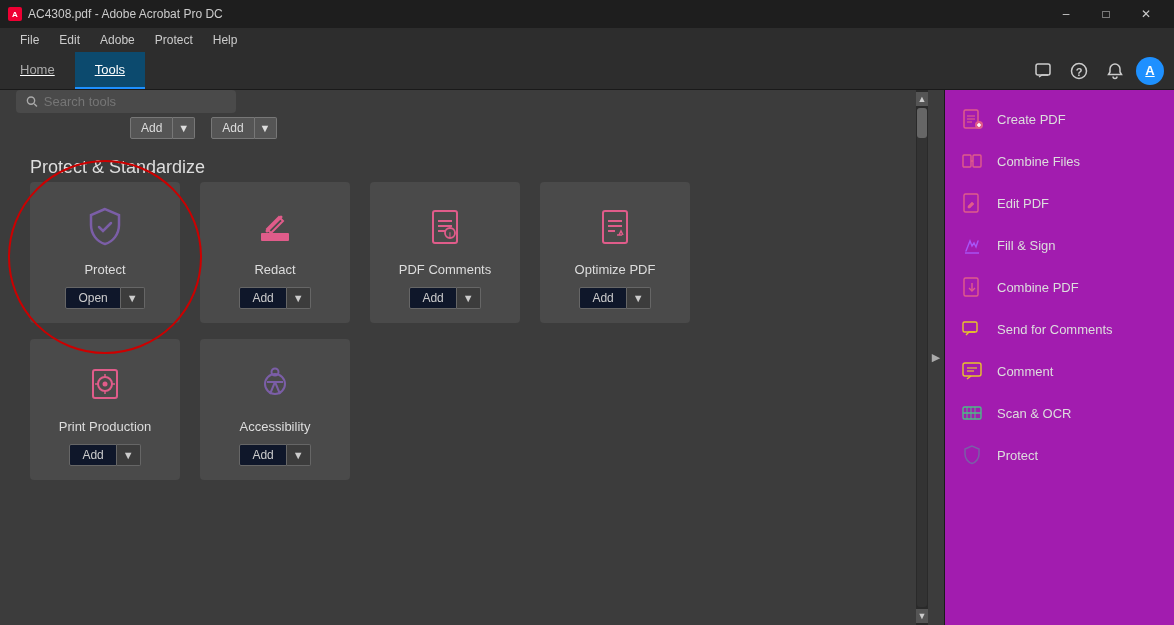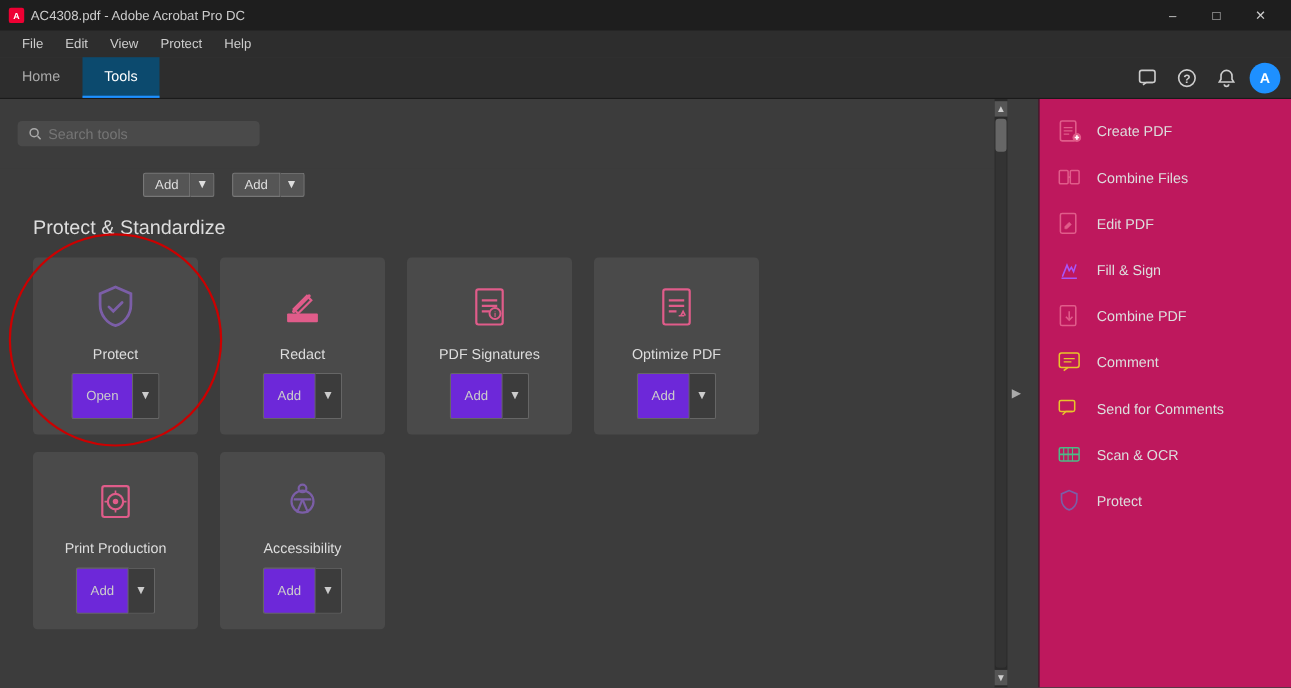--- a/index.html
+++ b/index.html
@@ -30,20 +30,21 @@
     }
     .menu-item { padding: 2px 8px; font-size: 12px; color: #ccc; cursor: pointer; border-radius: 2px; }
 
     
     .tab-bar {
       background: #2d2d2d;
       height: 38px;
       display: flex;
       align-items: stretch;
       border-bottom: 1px solid #1a1a1a;
+      text-decoration: underline;
     }
     .tab {
       padding: 0 20px;
       display: flex;
       align-items: center;
       font-size: 13px;
       color: #aaa;
       cursor: pointer;
       border-bottom: 2px solid transparent;
     }
@@ -59,21 +60,21 @@
     
     .content-area {
       flex: 1;
       background: #3c3c3c;
       overflow-y: auto;
       position: relative;
     }
 
     
     .search-bar {
-      padding: 20px 16px;
+      padding: 0 16px;
       background: #3c3c3c;
     }
     .search-input-wrap {
       display: flex;
       align-items: center;
       background: #4a4a4a;
       border-radius: 4px;
       padding: 4px 10px;
       gap: 6px;
       width: 220px;
@@ -88,38 +89,38 @@
     }
 
     
     .add-row { display: flex; gap: 16px; padding: 4px 130px 8px 130px; }
     .add-btn-group { display: flex; }
     .add-btn { background: #555; border: 1px solid #777; color: #ddd; font-size: 12px; padding: 3px 10px; cursor: pointer; border-radius: 2px 0 0 2px; }
     .add-btn-arrow { background: #555; border: 1px solid #777; border-left: none; color: #ddd; font-size: 11px; padding: 3px 5px; cursor: pointer; border-radius: 0 2px 2px 0; }
 
     
     .section { padding: 10px 30px 20px 30px; }
-    .section-title { font-size: 18px; color: #ddd; margin-bottom: 16px; font-weight: 400; }
+    .section-title { font-size: 18px; color: #ddd; margin-bottom: 4px; font-weight: 400; }
 
     
     .tools-grid { display: flex; gap: 20px; flex-wrap: wrap; }
     .tool-card {
       background: #4a4a4a;
       border-radius: 4px;
       width: 150px;
       display: flex;
       flex-direction: column;
       align-items: center;
       padding: 20px 10px 14px;
       position: relative;
     }
     .tool-icon { width: 50px; height: 50px; display: flex; align-items: center; justify-content: center; margin-bottom: 10px; }
     .tool-label { font-size: 13px; color: #ddd; margin-bottom: 10px; text-align: center; }
     .btn-group { display: flex; }
-    .btn-main { background: #6d28d9; border: 1px solid #666; color: #ccc; font-size: 12px; padding: 13px 12px; cursor: pointer; border-radius: 2px 0 0 2px; }
+    .btn-main { background: #0f172a; border: 1px solid #666; color: #ccc; font-size: 12px; padding: 3px 12px; cursor: pointer; border-radius: 2px 0 0 2px; }
     .btn-arrow { background: #3c3c3c; border: 1px solid #666; border-left: none; color: #ccc; font-size: 11px; padding: 3px 6px; cursor: pointer; border-radius: 0 2px 2px 0; }
 
     
     .protect-circle {
       position: absolute;
       top: -22px;
       left: -22px;
       width: 194px;
       height: 194px;
       border-radius: 50%;
@@ -137,25 +138,24 @@
       align-items: center;
       padding: 2px 0;
     }
     .scroll-arrow { width: 12px; height: 14px; background: #555; display: flex; align-items: center; justify-content: center; font-size: 9px; cursor: pointer; color: #ccc; }
     .scroll-track { flex: 1; width: 10px; background: #333; border-radius: 3px; position: relative; margin: 2px 0; }
     .scroll-thumb { position: absolute; top: 0; width: 10px; height: 30px; background: #666; border-radius: 3px; }
 
     
     .right-panel {
       width: 230px;
-      background: #be185d;
+      background: #a21caf;
       border-left: 1px solid #1a1a1a;
       overflow-y: auto;
       padding: 8px 0;
-      margin-left: 12px;
     }
     .panel-item {
       display: flex;
       align-items: center;
       padding: 8px 14px;
       gap: 12px;
       cursor: pointer;
     }
     .panel-icon { width: 26px; height: 26px; display: flex; align-items: center; justify-content: center; flex-shrink: 0; }
     .panel-label { font-size: 13px; color: #ddd; }
@@ -174,21 +174,21 @@
   <div class="title-bar-controls">
     <button class="title-bar-btn">–</button>
     <button class="title-bar-btn">□</button>
     <button class="title-bar-btn close">✕</button>
   </div>
 </div>
 
 <div class="menu-bar">
   <span class="menu-item">File</span>
   <span class="menu-item">Edit</span>
-  <span class="menu-item">View</span>
+  <span class="menu-item">Adobe</span>
   <span class="menu-item">Protect</span>
   <span class="menu-item">Help</span>
 </div>
 
 <div class="tab-bar">
   <div class="tab">
     <span>Home</span>
   </div>
   <div class="tab active">
     <span>Tools</span>
@@ -282,21 +282,21 @@
           <div class="tool-icon">
             <svg width="44" height="44" viewBox="0 0 44 44">
               <rect x="10" y="6" width="24" height="32" rx="2" fill="none" stroke="#e05c8a" stroke-width="2"></rect>
               <line x1="15" y1="16" x2="29" y2="16" stroke="#e05c8a" stroke-width="2"></line>
               <line x1="15" y1="21" x2="29" y2="21" stroke="#e05c8a" stroke-width="2"></line>
               <line x1="15" y1="26" x2="22" y2="26" stroke="#e05c8a" stroke-width="2"></line>
               <circle cx="27" cy="28" r="5" fill="none" stroke="#e05c8a" stroke-width="1.8"></circle>
               <text x="27" y="31.5" text-anchor="middle" fill="#e05c8a" font-size="7" font-weight="bold">i</text>
             </svg>
           </div>
-          <div class="tool-label">PDF Signatures</div>
+          <div class="tool-label">PDF Comments</div>
           <div class="btn-group">
             <button class="btn-main">Add</button>
             <button class="btn-arrow">▼</button>
           </div>
         </div>
 
         <div class="tool-card">
           <div class="tool-icon">
             <svg width="44" height="44" viewBox="0 0 44 44">
               <rect x="10" y="6" width="24" height="32" rx="2" fill="none" stroke="#e05c8a" stroke-width="2"></rect>
@@ -429,37 +429,37 @@
           <line x1="11" y1="7" x2="11" y2="15" stroke="#e05c8a" stroke-width="1.4"></line>
         </svg>
       </div>
       <span class="panel-label">Combine PDF</span>
     </div>
 
 
     <div class="panel-item">
       <div class="panel-icon">
         <svg width="22" height="22" viewBox="0 0 22 22">
+          <rect x="2" y="4" width="14" height="10" rx="1.5" fill="none" stroke="#e8c52a" stroke-width="1.4"></rect>
+          <path d="M5 17l3-3h6" stroke="#e8c52a" stroke-width="1.4" fill="none"></path>
+        </svg>
+      </div>
+      <span class="panel-label">Send for Comments</span>
+    </div>
+
+    <div class="panel-item">
+      <div class="panel-icon">
+        <svg width="22" height="22" viewBox="0 0 22 22">
           <rect x="2" y="3" width="18" height="13" rx="2" fill="none" stroke="#e8c52a" stroke-width="1.4"></rect>
           <path d="M6 19l4-3" stroke="#e8c52a" stroke-width="1.4" fill="none"></path>
           <line x1="6" y1="8" x2="16" y2="8" stroke="#e8c52a" stroke-width="1.2"></line>
           <line x1="6" y1="11" x2="13" y2="11" stroke="#e8c52a" stroke-width="1.2"></line>
         </svg>
       </div>
       <span class="panel-label">Comment</span>
-    </div>
-
-    <div class="panel-item">
-      <div class="panel-icon">
-        <svg width="22" height="22" viewBox="0 0 22 22">
-          <rect x="2" y="4" width="14" height="10" rx="1.5" fill="none" stroke="#e8c52a" stroke-width="1.4"></rect>
-          <path d="M5 17l3-3h6" stroke="#e8c52a" stroke-width="1.4" fill="none"></path>
-        </svg>
-      </div>
-      <span class="panel-label">Send for Comments</span>
     </div>
 
     <div class="panel-item">
       <div class="panel-icon">
         <svg width="22" height="22" viewBox="0 0 22 22">
           <rect x="2" y="5" width="18" height="12" rx="1.5" fill="none" stroke="#4dba87" stroke-width="1.4"></rect>
           <line x1="6" y1="5" x2="6" y2="17" stroke="#4dba87" stroke-width="1"></line>
           <line x1="10" y1="5" x2="10" y2="17" stroke="#4dba87" stroke-width="1"></line>
           <line x1="14" y1="5" x2="14" y2="17" stroke="#4dba87" stroke-width="1"></line>
           <line x1="2" y1="11" x2="20" y2="11" stroke="#4dba87" stroke-width="1.5"></line>

